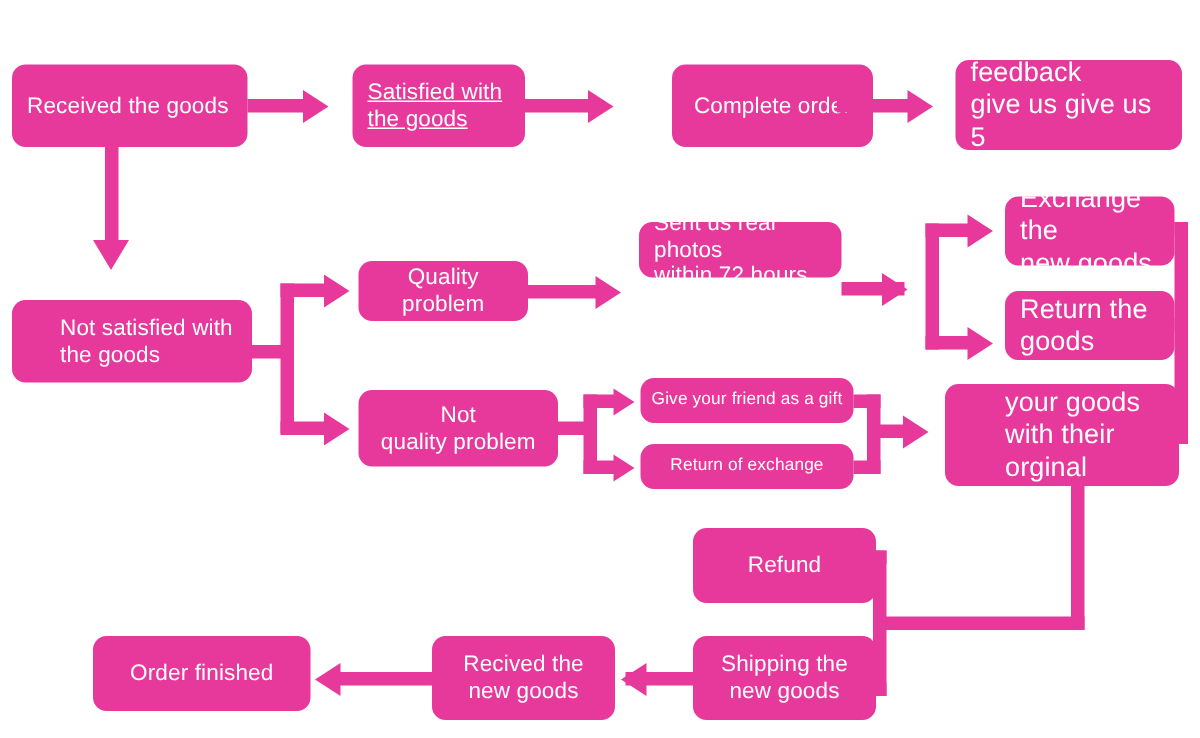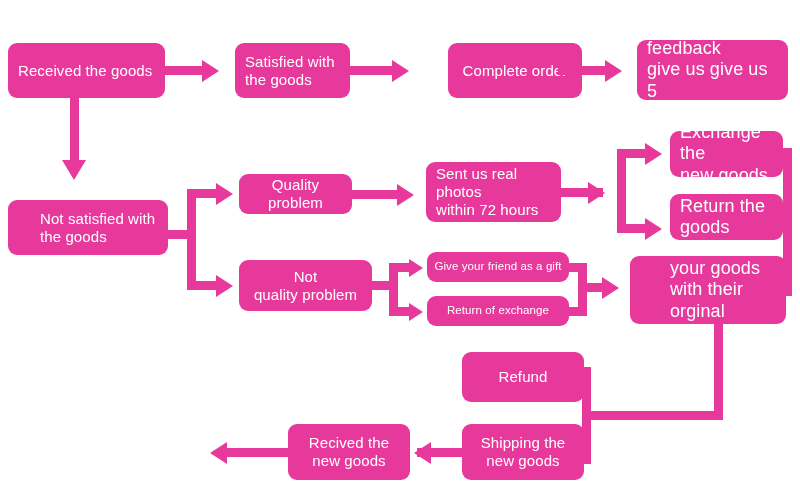--- a/index.html
+++ b/index.html
@@ -77,21 +77,21 @@
 
 <div id="canvas">
 
   <div class="node left fz15" style="left:8px; top:43px; width:157px; height:55px;">
     <span class="lbl">Received the goods</span>
   </div>
 
   <div class="hline" style="left:165px; top:66px; width:42px; height:9px;"></div>
   <div class="arrow-r" style="left:202px; top:60px;"></div>
 
-  <div class="node left fz15" style="left:235px; top:43px; width:115px; height:55px;">
+  <div class="node left fz15" style="left:235px; top:43px; width:115px; height:55px;text-decoration:underline;">
     <span class="lbl">Satisfied with
 the goods</span>
   </div>
 
   <div class="hline" style="left:350px; top:66px; width:48px; height:9px;"></div>
   <div class="arrow-r" style="left:392px; top:60px;"></div>
 
   <div class="node fz15" style="left:424px; top:43px; width:134px; height:55px;margin-left:24px;">
     <span class="lbl">Complete order</span>
   </div>
@@ -127,21 +127,21 @@
   <div class="arrow-r" style="left:216px; top:275px;"></div>
 
   <div class="node fz15" style="left:239px; top:260px; width:133px; height:51px;">
     <span class="lbl">Not
 quality problem</span>
   </div>
 
   <div class="hline" style="left:352px; top:190px; width:51px; height:9px;"></div>
   <div class="arrow-r" style="left:397px; top:184px;"></div>
 
-  <div class="node left fz15" style="left:426px; top:162px; width:135px; height:60px;">
+  <div class="node left fz15" style="left:426px; top:148px; width:135px; height:37px;">
     <span class="lbl">Sent us real photos
 within 72 hours</span>
   </div>
 
   <div class="hline" style="left:561px; top:188px; width:42px; height:9px;"></div>
   <div class="arrow-r" style="left:588px; top:182px;"></div>
   <div class="vline" style="left:617px; top:149px; width:9px; height:84px;"></div>
 
   <div class="hline" style="left:617px; top:149px; width:33px; height:9px;"></div>
   <div class="arrow-r" style="left:645px; top:143px;"></div>
@@ -216,14 +216,17 @@
   <div class="arrow-l" style="left:414px; top:442px;"></div>
 
   <div class="node fz15" style="left:288px; top:424px; width:122px; height:56px;">
     <span class="lbl">Recived the
 new goods</span>
   </div>
 
   <div class="hline" style="left:222px; top:448px; width:68px; height:9px;"></div>
   <div class="arrow-l" style="left:210px; top:442px;"></div>
 
+  <div class="node fz15" style="left:62px; top:424px; width:145px; height:50px;">
+    <span class="lbl">Order finished</span>
+  </div>
 
 </div>
 
 </body></html>

